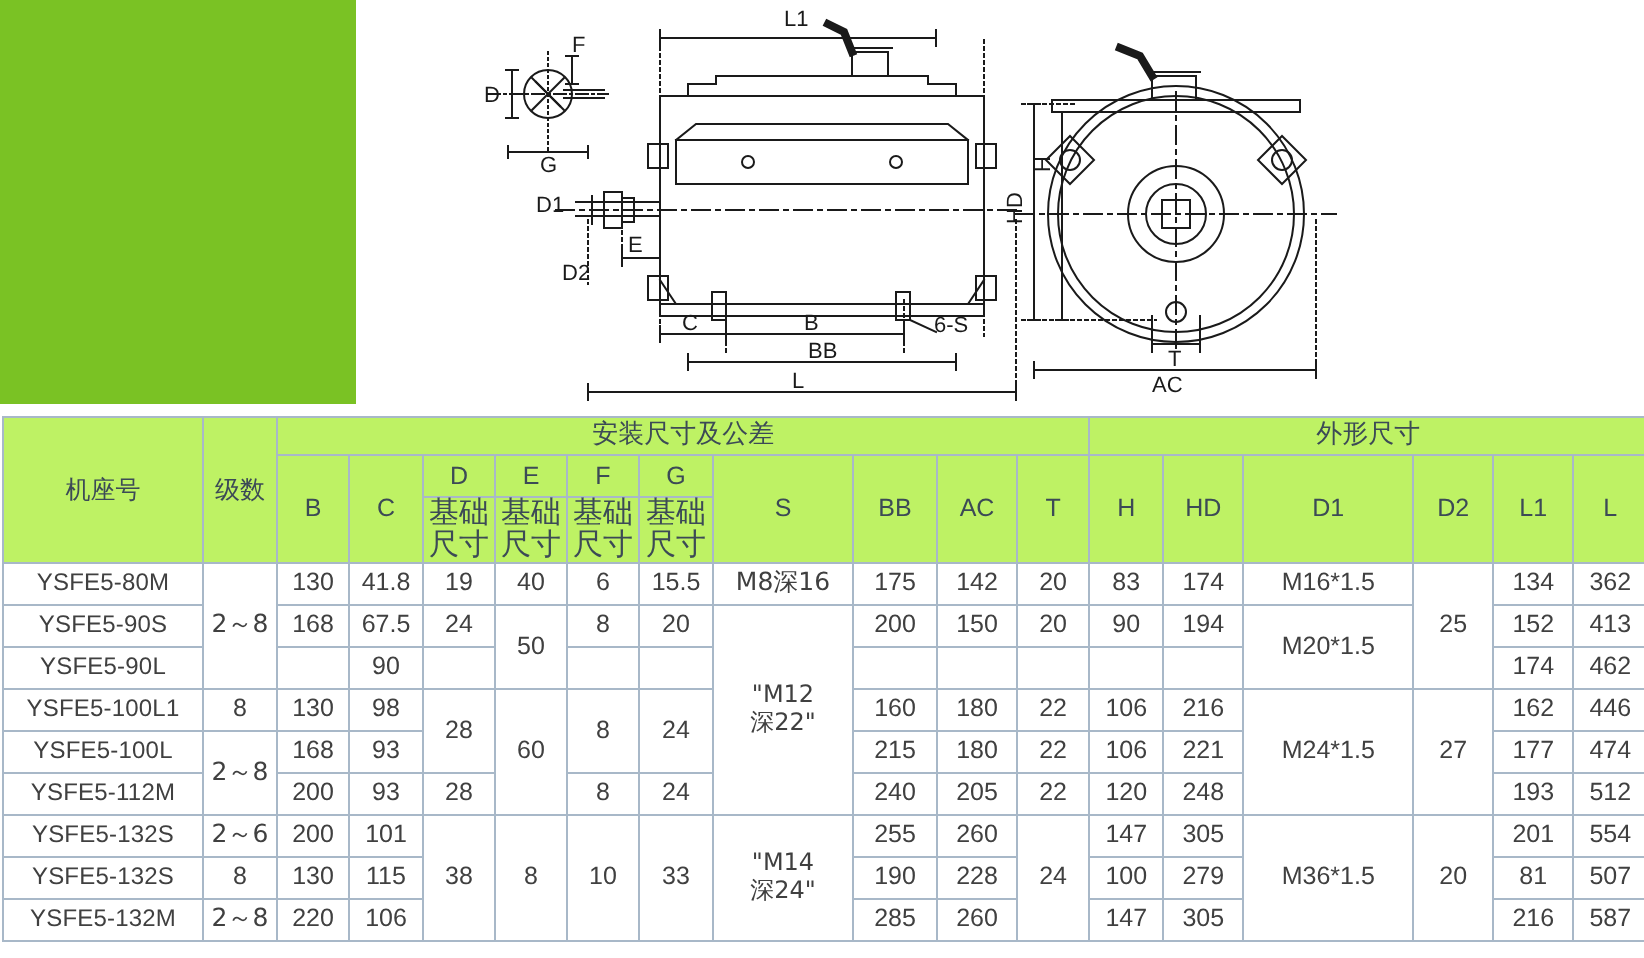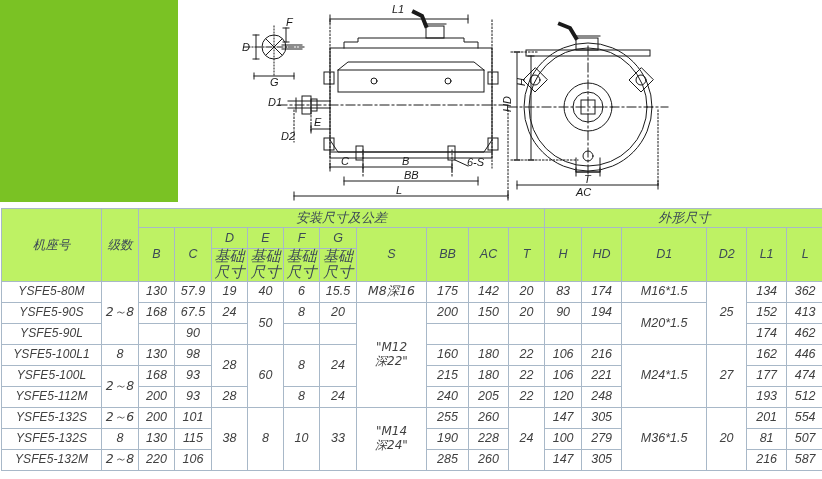--- a/index.html
+++ b/index.html
@@ -3,21 +3,21 @@
 <meta charset="utf-8">
 <style>
   html,body{margin:0;padding:0;}
   body{
     width:822px;height:479px;
     background:#ffffff;
     font-family:"Liberation Sans","DejaVu Sans",sans-serif;
     overflow:hidden;
     position:relative;
   }
-  #root{position:relative;width:822px;height:479px;font-style:italic;}
+  #root{position:relative;width:822px;height:479px;}
 
   
   .green-block{
     position:absolute;left:0;top:0;width:178px;height:202px;
     background:#7ac224;
   }
 
   
   .drawing{
     position:absolute;left:178px;top:0;width:644px;height:205px;
@@ -291,21 +291,21 @@
           <span>尺寸</span>
         </th>
       </tr>
     </thead>
     <tbody>
 
       <tr>
         <td class="model">YSFE5-80M</td>
         <td rowspan="3" class="cn">2～8</td>
         <td>130</td>
-        <td>57.9</td>
+        <td>41.8</td>
         <td>19</td>
         <td>40</td>
         <td>6</td>
         <td>15.5</td>
         <td class="cn">M8深16</td>
         <td>175</td>
         <td>142</td>
         <td>20</td>
         <td>83</td>
         <td>174</td>

